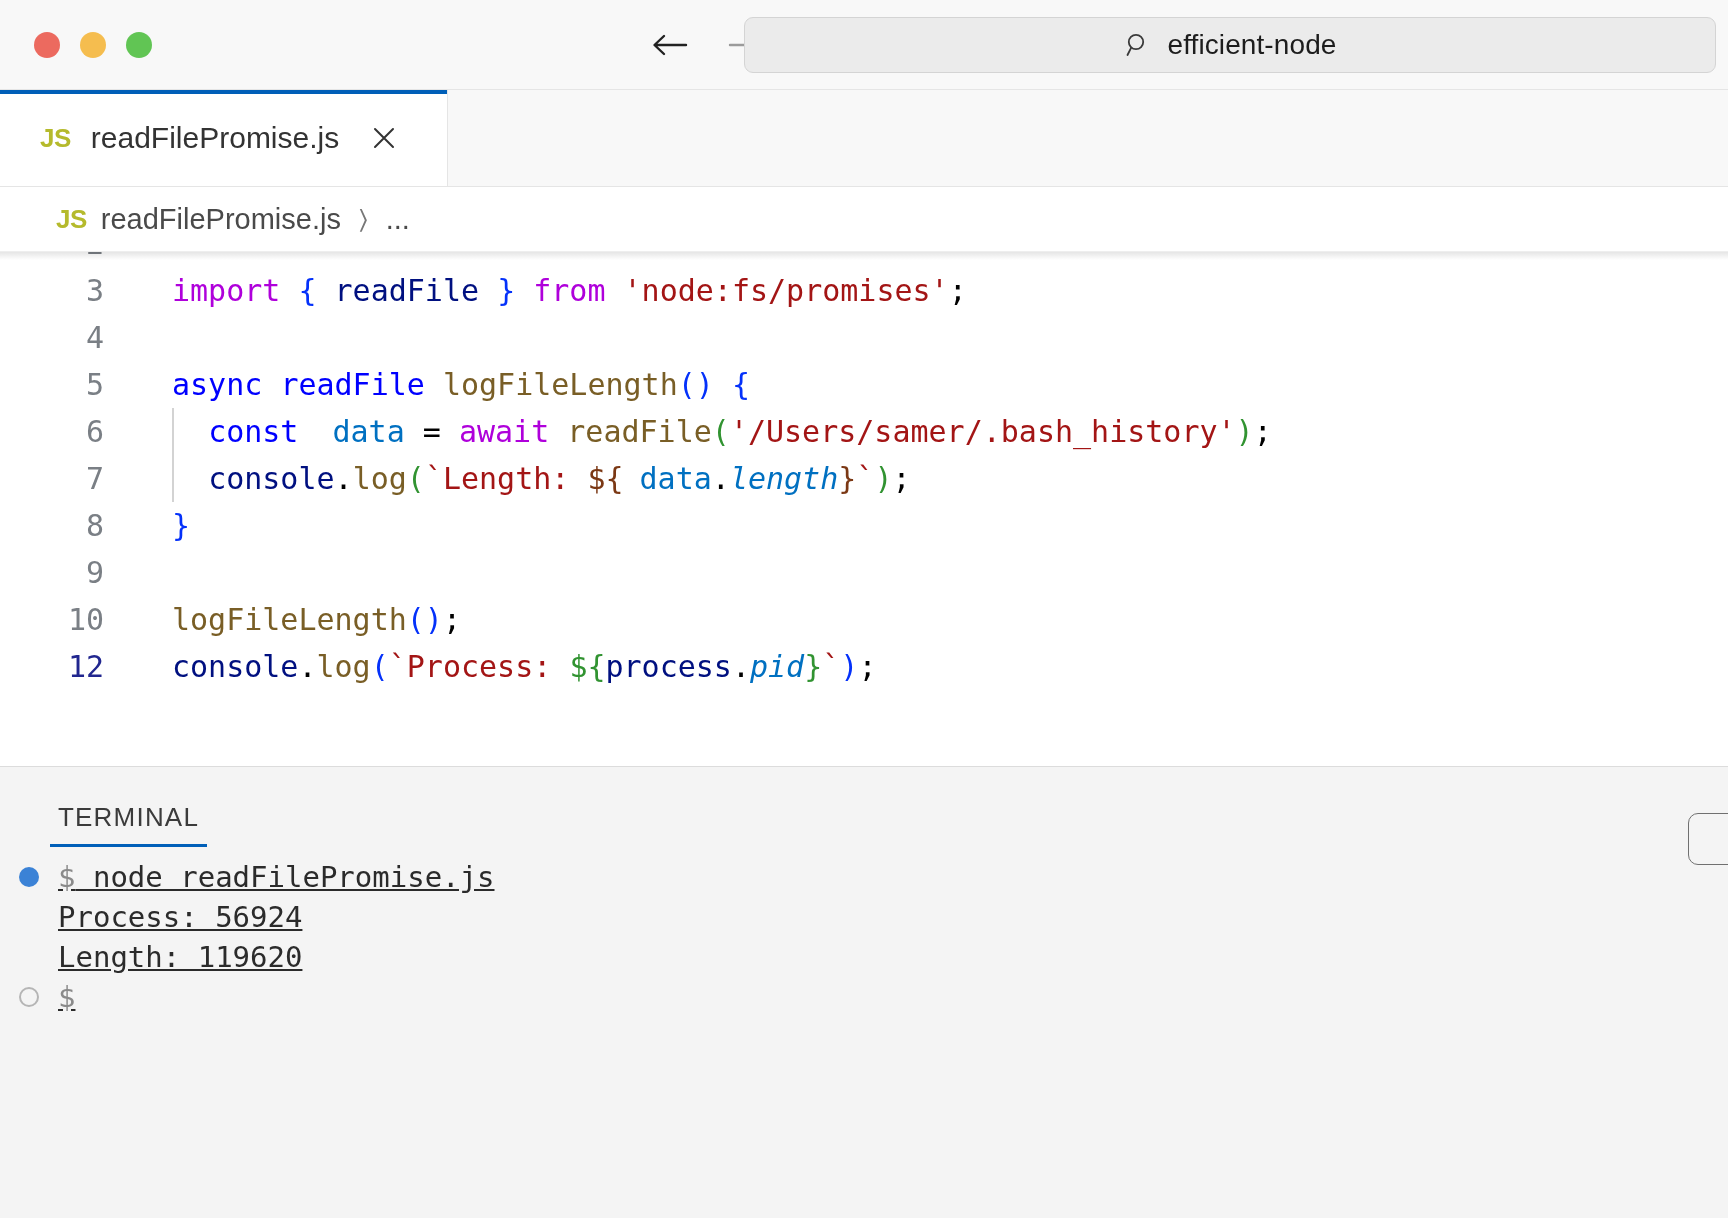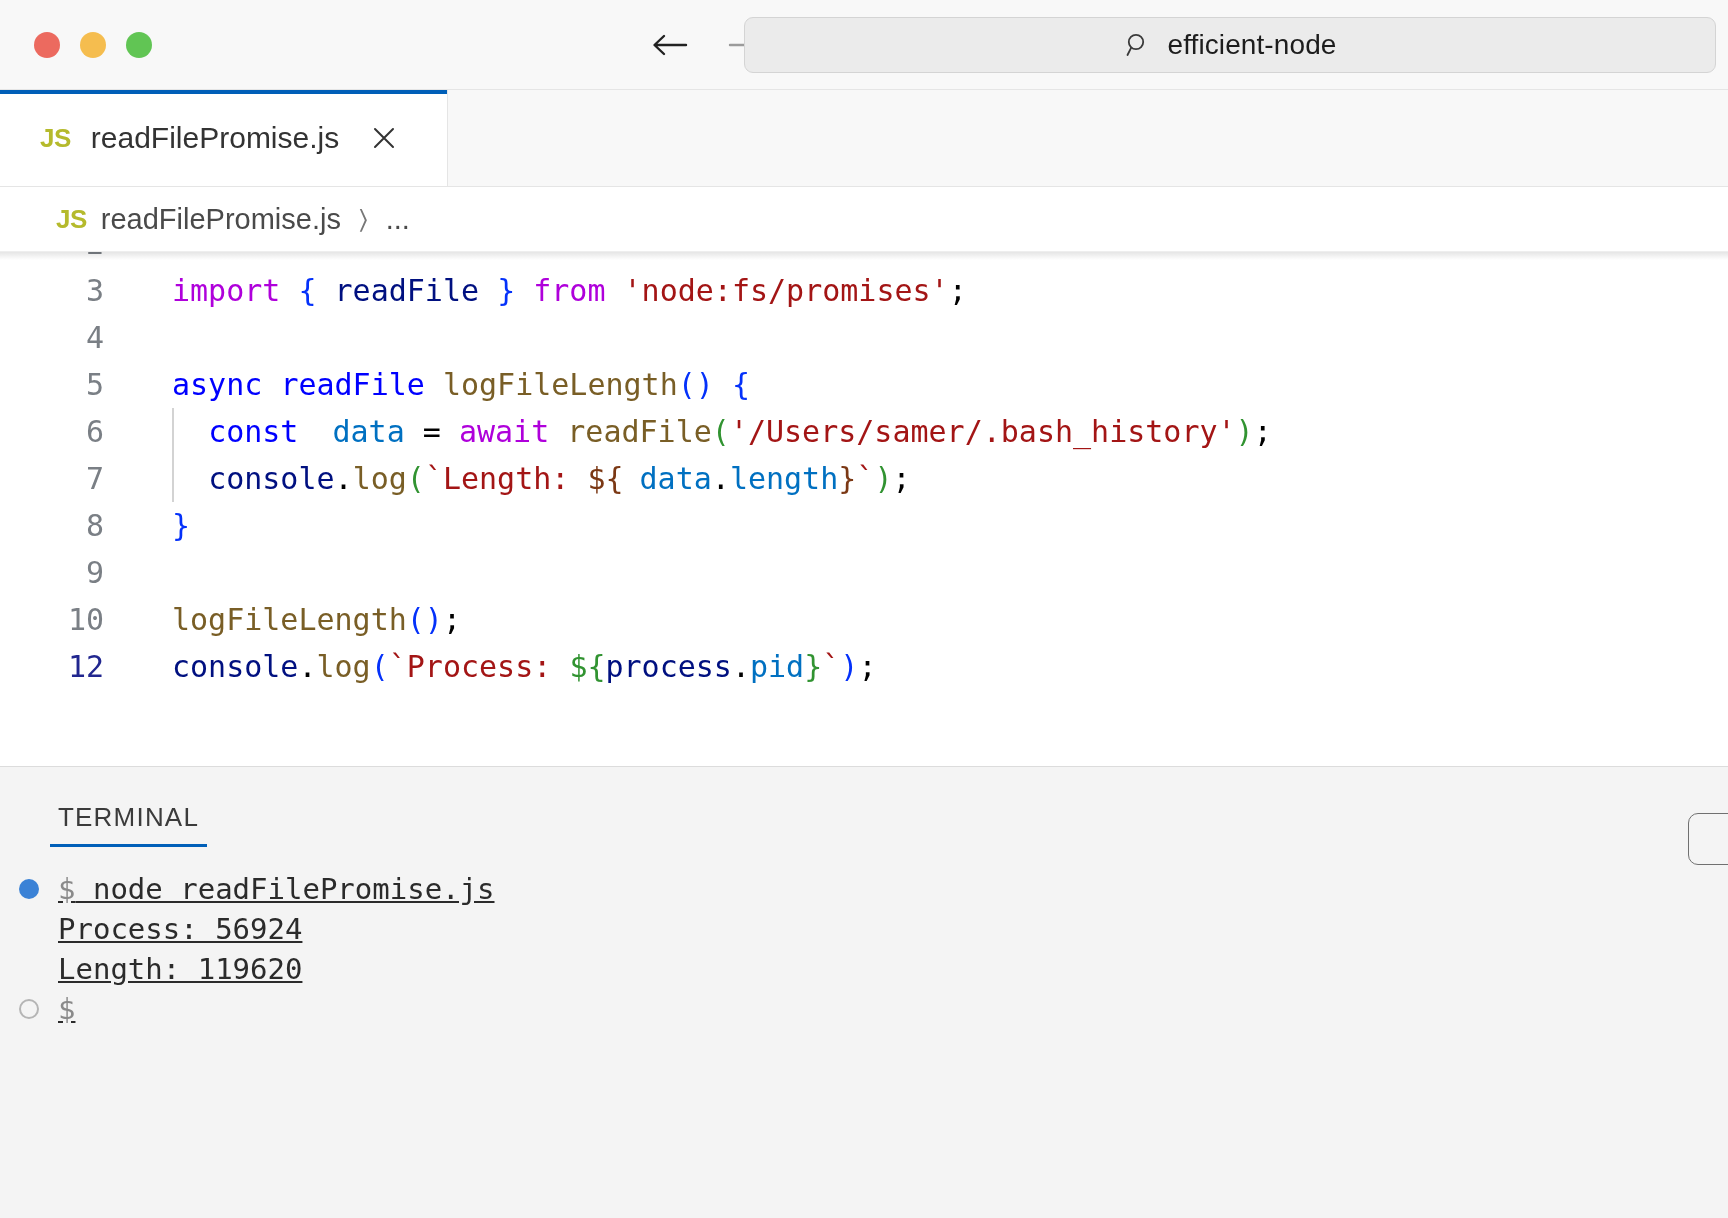--- a/index.html
+++ b/index.html
@@ -223,36 +223,35 @@
     background: #d3d3d3;
     z-index: 1;
   }
 
   
   .t-kw      { color: #0000ff; }
   .t-ctrl    { color: #af00db; }
   .t-fn      { color: #795e26; }
   .t-str     { color: #a31515; }
   .t-var     { color: #0070c1; margin-left: 16px; }
-  .t-prop    { color: #0070c1; }
+  .t-prop    { color: #0070c1; font-style: italic; }
   .t-obj     { color: #001080; }
   .t-plain   { color: #000000; }
   .t-b1      { color: #0431fa; }
   .t-b2      { color: #319331; }
   .t-b3      { color: #7b3814; }
 
   
   .panel {
     height: 452px;
     min-height: 452px;
     background: #f4f4f4;
     border-top: 1px solid #dcdcdc;
     display: flex;
     flex-direction: column;
-    gap: 12px;
   }
   .panel-header {
     position: relative;
     height: 80px;
     min-height: 80px;
     display: flex;
     align-items: flex-end;
     padding-left: 50px;
   }
   .panel-tab {

